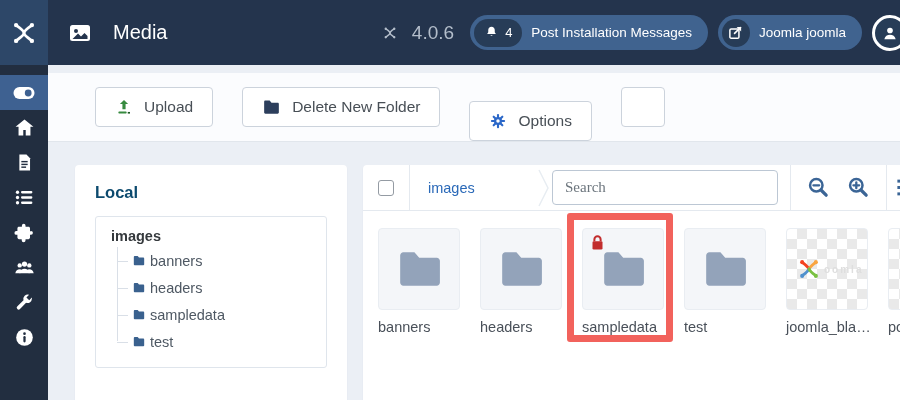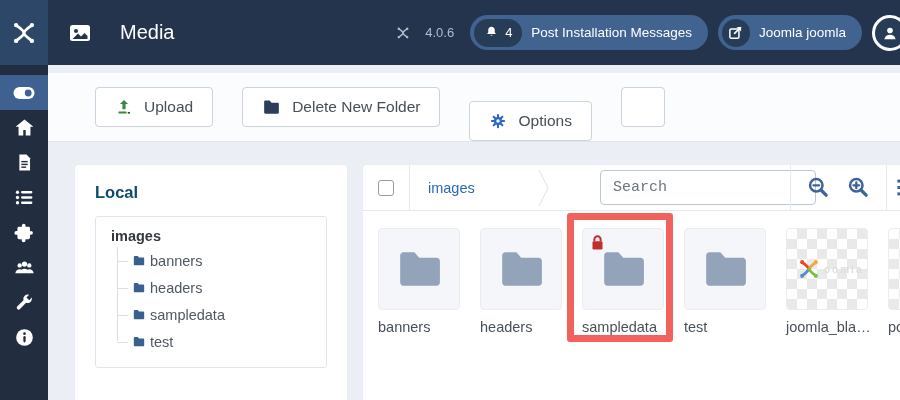--- a/index.html
+++ b/index.html
@@ -9,23 +9,23 @@
   
   .sidebar { position:absolute; left:0; top:0; width:48px; height:400px; background:#222e40; z-index:5; }
   .logo-sq { height:65px; background:#2d4768; display:flex; align-items:center; justify-content:center; }
   .nav { position:absolute; top:75px; left:0; width:48px; display:flex; flex-direction:column; }
   .nav-item { height:35px; display:flex; align-items:center; justify-content:center; cursor:pointer; }
   .nav-item.active { background:#3e6191; }
 
   
   .topbar { position:absolute; left:48px; top:0; width:852px; height:65px; background:#24344d;
             display:flex; align-items:center; padding-left:20px; color:#fff; }
-  .title-group { display:flex; align-items:center; gap:28px; }
+  .title-group { display:flex; align-items:center; gap:21px; }
   .page-title { font-size:20px; font-weight:400; color:#fff; }
-  .version { margin-left:auto; display:flex; align-items:center; gap:15px; color:#b3bdca; font-size:13px; margin-right:16px; }
+  .version { margin-left:auto; display:flex; align-items:center; gap:15px; color:#b3bdca; font-size:19px; margin-right:16px; }
   .pill { display:flex; align-items:center; gap:9px; height:35px; border:none; border-radius:18px;
           background:#40638f; color:#fff; font-size:13.5px; padding:0 16px 0 4px; cursor:pointer;
           font-family:"Liberation Sans", sans-serif; }
   .pill + .pill { margin-left:10px; }
   .pill-badge { display:flex; align-items:center; gap:6px; background:#273c57; border-radius:14px; height:28px; padding:0 10px; font-size:13px; }
   .pill-circle { display:flex; align-items:center; justify-content:center; background:#273c57; border-radius:50%; width:28px; height:28px; }
   .avatar-btn { width:36px; height:36px; margin-left:10px; margin-right:-8px; flex:0 0 auto;
                 border-radius:50%; background:#273c57; border:3px solid #fff; display:flex; align-items:center;
                 justify-content:center; cursor:pointer; }
 
@@ -54,21 +54,21 @@
   .files-card { position:absolute; left:363px; top:165px; width:537px; height:240px; background:#fff;
                 border-radius:4px 0 0 0; box-shadow:0 1px 2px rgba(20,40,70,.06); }
   .files-header { height:46px; border-bottom:1px solid #e4e9ef; display:flex; align-items:stretch; }
   .cb-cell { width:47px; border-right:1px solid #e4e9ef; display:flex; align-items:center; justify-content:center; }
   .checkbox { width:16px; height:16px; border:1.5px solid #949ba3; border-radius:3px; background:#fff; cursor:pointer; appearance:none; }
   .crumb-cell { width:142px; display:flex; align-items:center; padding-left:18px; }
   .crumb-link { color:#2a69b8; font-size:14.5px; text-decoration:none; cursor:pointer; }
   .crumb-sep { margin-left:auto; margin-right:2px; }
   .search-cell { width:238px; display:flex; align-items:center; padding-right:12px; }
   .search-input { flex:1; height:35px; border:1px solid #bcc7d4; border-radius:4px; padding:0 12px;
-                  font-size:15px; color:#333; font-family:Liberation Mono, monospace; outline:none;margin-left:48px; }
+                  font-size:15px; color:#333; font-family:Liberation Serif, serif; outline:none; }
   .search-input::placeholder { color:#6c757d; }
   .zoom-cell { width:96px; border-left:1px solid #e4e9ef; display:flex; align-items:center; justify-content:space-evenly; }
   .view-cell { flex:1; border-left:1px solid #e4e9ef; display:flex; align-items:center; padding-left:7px; overflow:hidden; }
   .icon-btn { background:none; border:none; cursor:pointer; display:flex; align-items:center; padding:2px; }
 
   
   .grid { display:flex; flex-wrap:nowrap; gap:20px; padding:17px 0 0 15px; width:max-content; }
   .grid-item { width:82px; position:relative; cursor:pointer; }
   .thumb { width:82px; height:82px; background:#f4f6f9; border:1px solid #e9edf2; border-radius:4px;
            display:flex; align-items:center; justify-content:center; }

